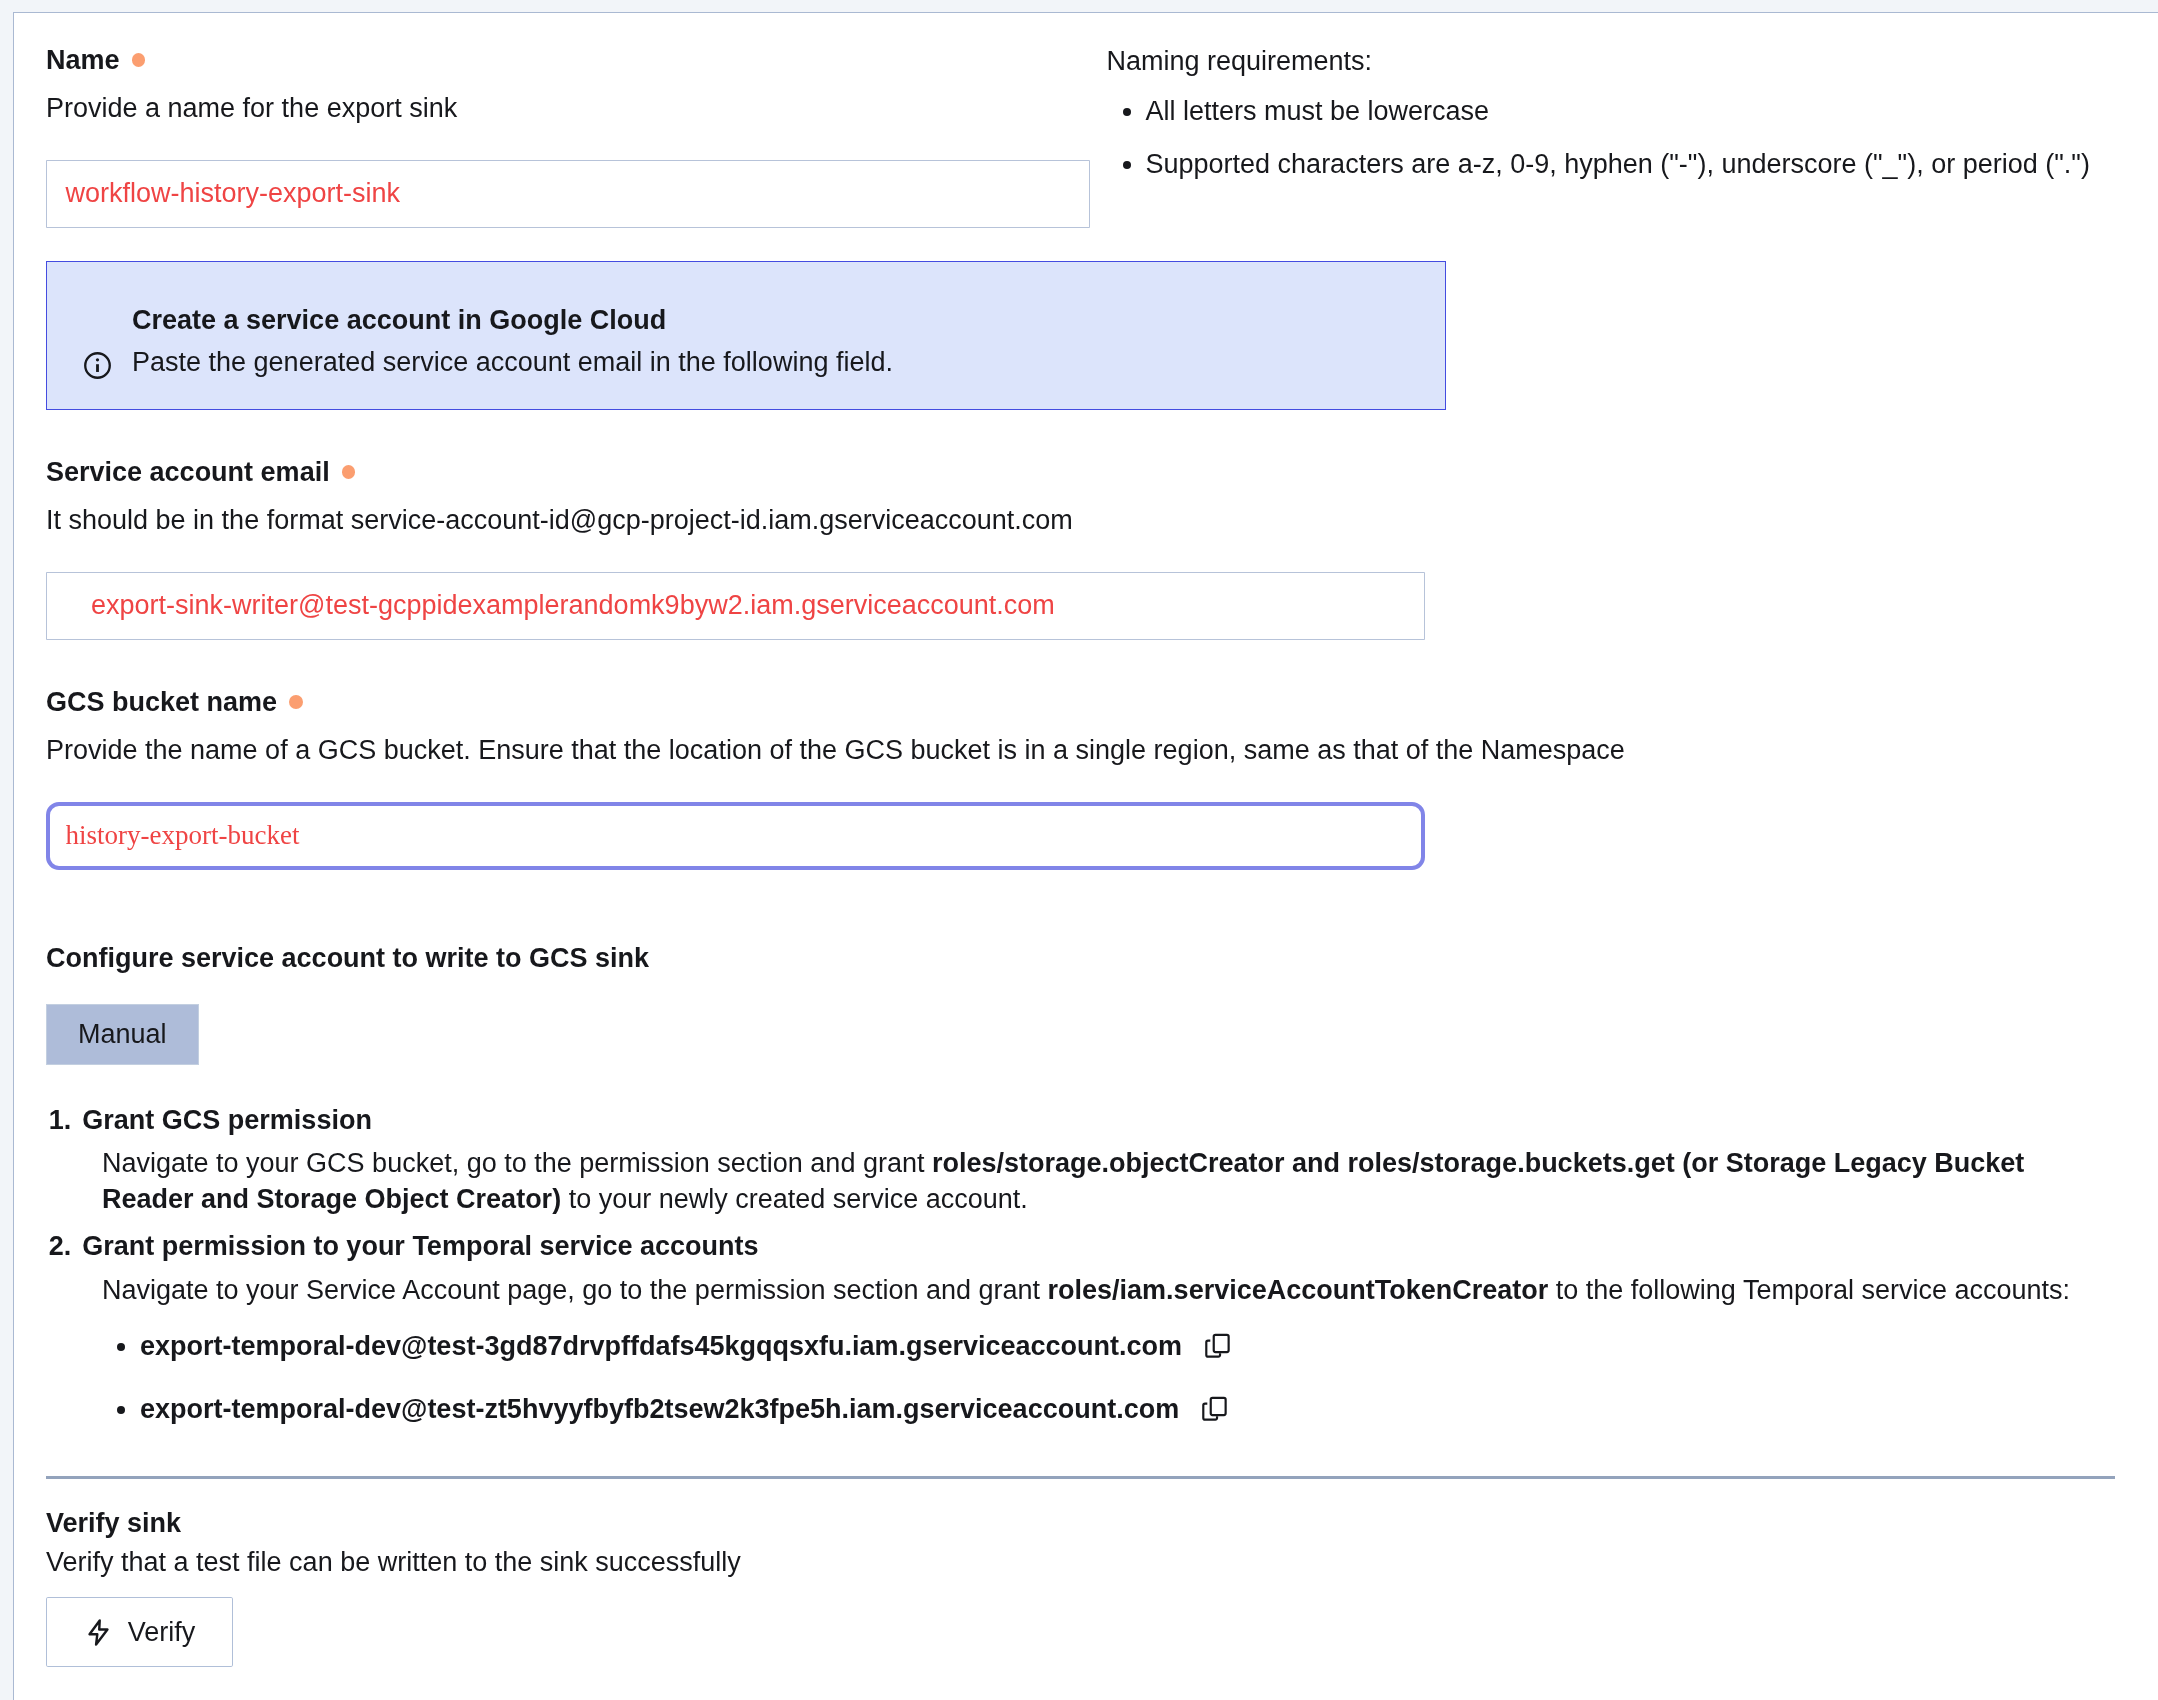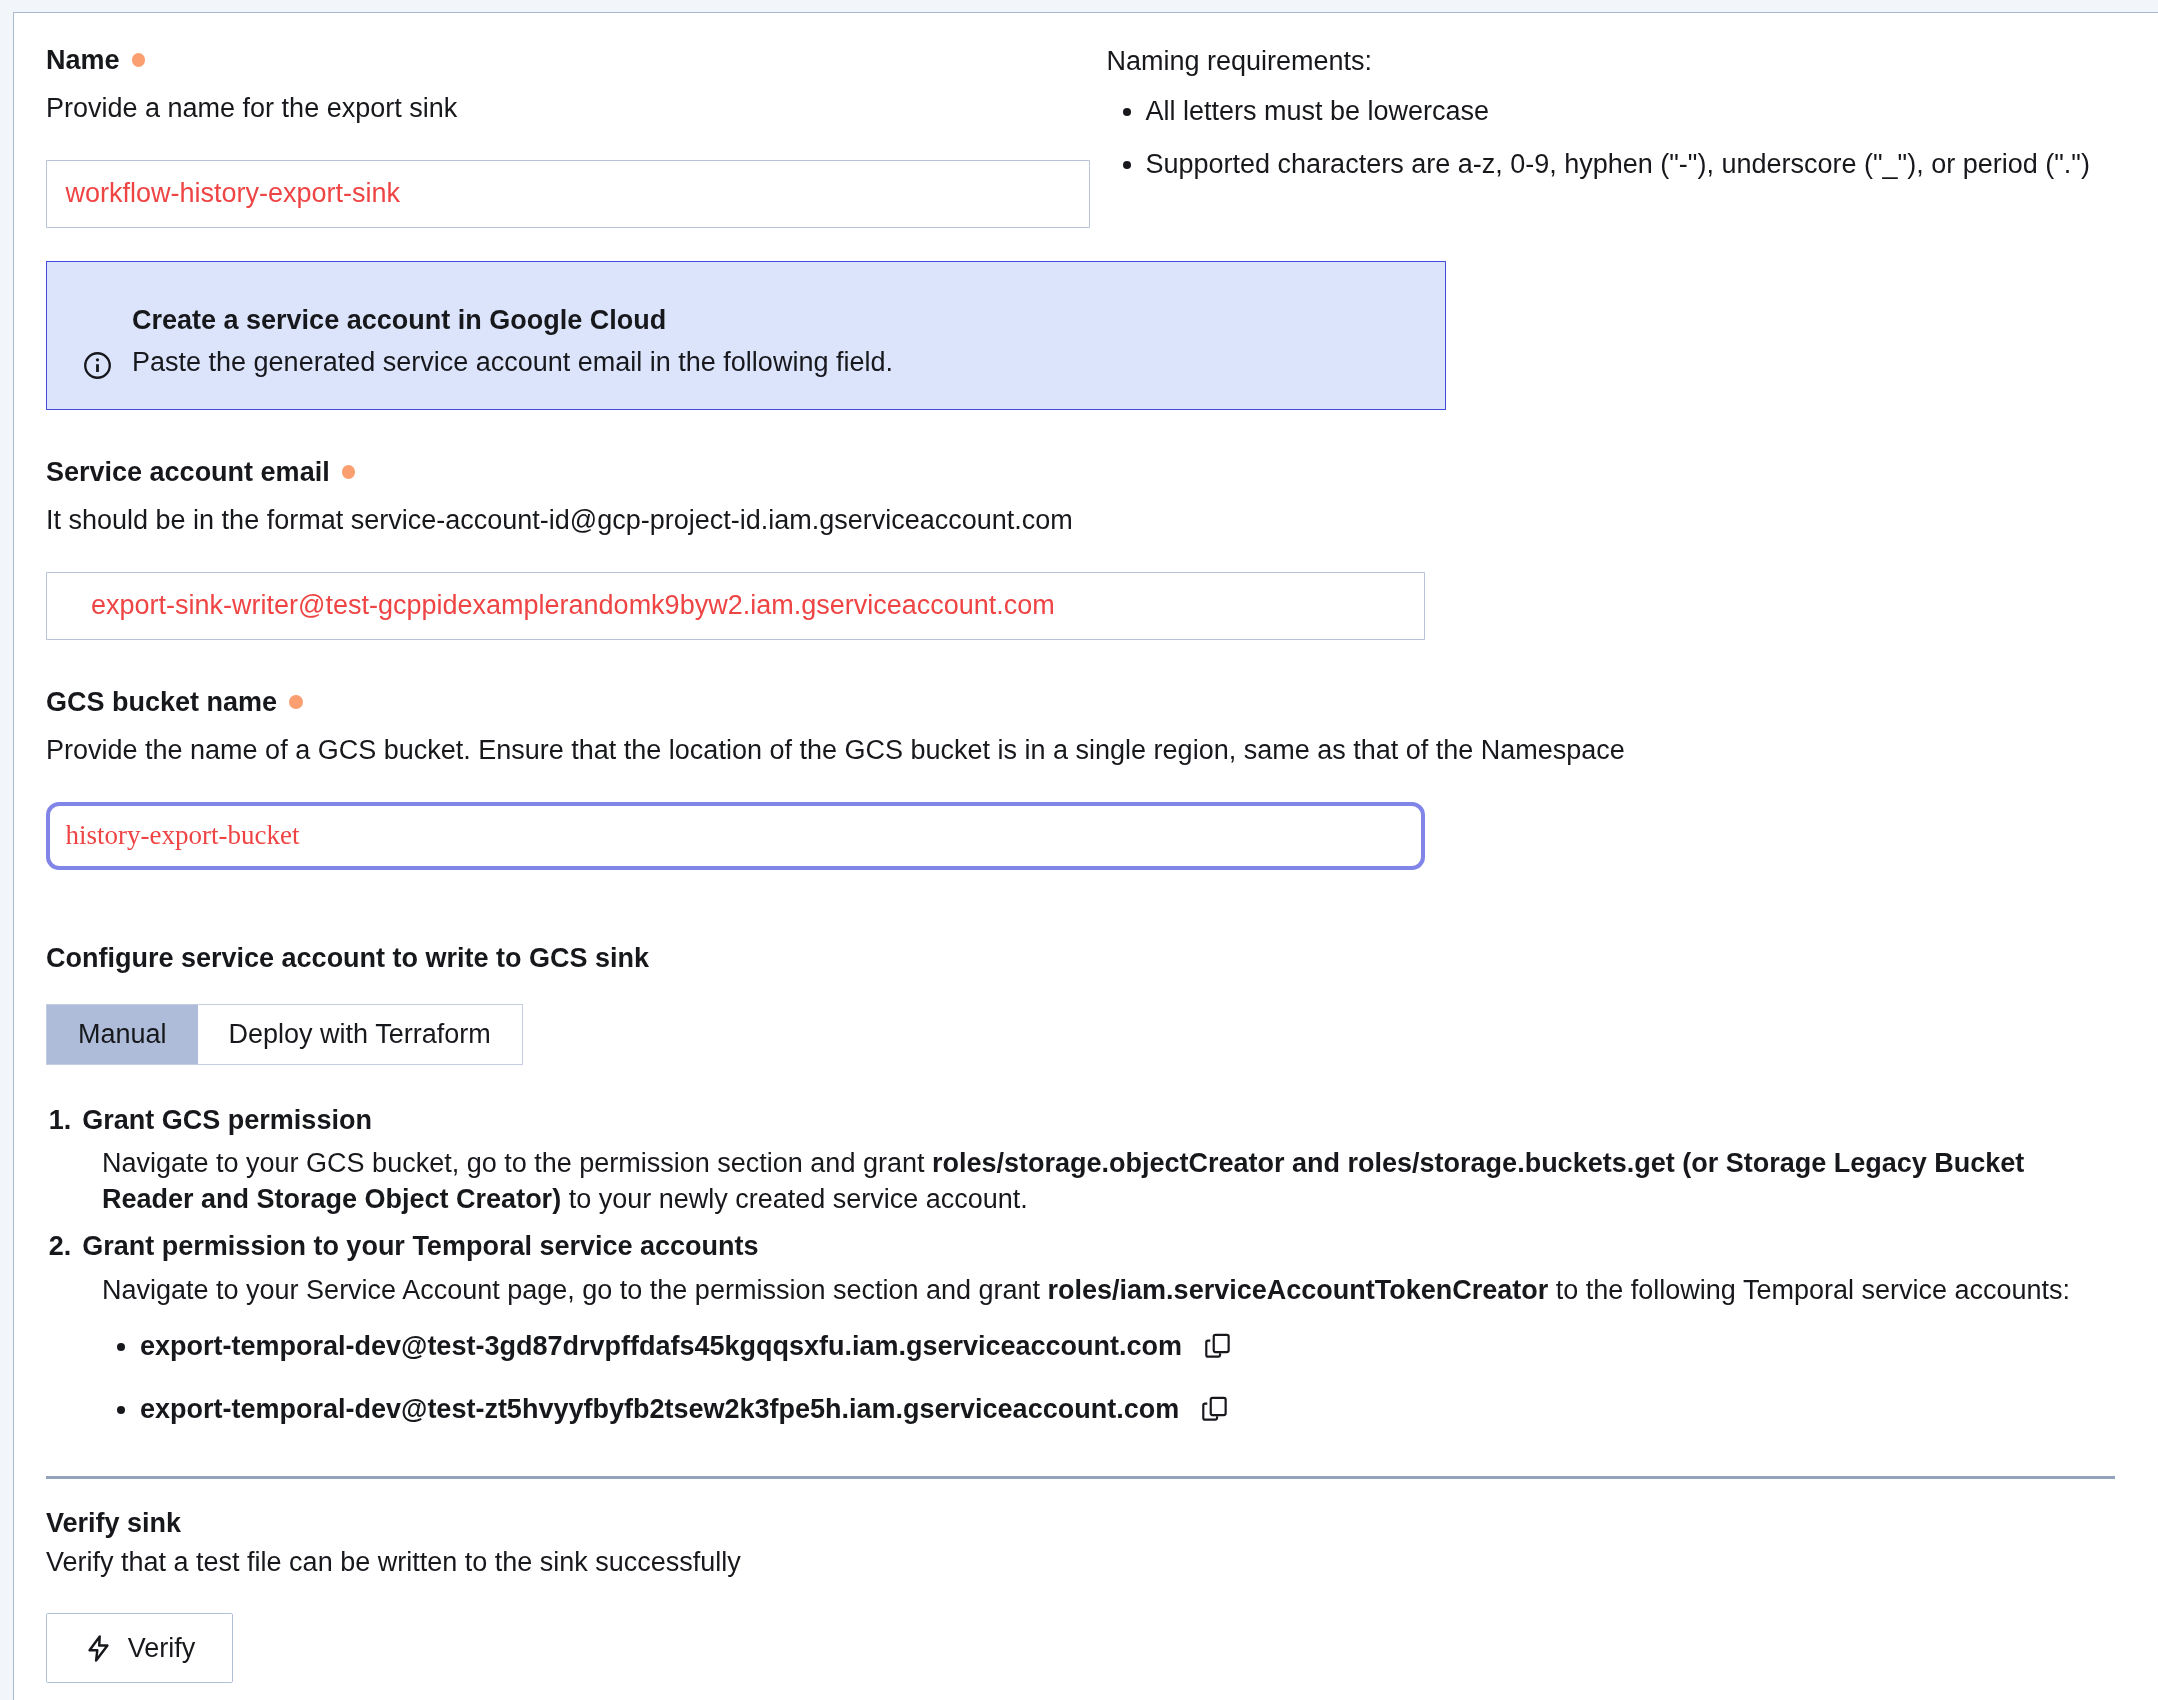--- a/index.html
+++ b/index.html
@@ -123,21 +123,21 @@
   .divider {
     margin-top: 49px;
     margin-right: 18.4px;
     height: 3.7px;
     background: #93a3bc;
     border: none;
   }
   .verify-heading { font-weight: 700; margin-top: 26px; }
   .verify-helper { margin-top: 1.8px; }
   .verify-btn {
-    margin-top: 32px;
+    margin-top: 16px;
     display: inline-flex;
     align-items: center;
     justify-content: center;
     height: 70px;
     padding: 0 37px;
     background: #fff;
     border: 0.9px solid #b0bfd8;
     border-radius: 1.8px;
     font-family: "Liberation Sans", sans-serif;
     font-size: 27px;
@@ -205,21 +205,20 @@
       </div>
       <div class="field-helper">Provide the name of a GCS bucket. Ensure that the location of the GCS bucket is in a single region, same as that of the Namespace</div>
       <input class="text-input wide focused" type="text" value="history-export-bucket" style="">
     </div>
 
     
     <div class="configure-heading">Configure service account to write to GCS sink</div>
 
     <div class="tab-group">
       <div class="tab active">Manual</div>
-      <div class="tab">Deploy with Terraform</div>
     </div>
 
     <div class="steps">
       <div class="step">
         <div class="step-head">
           <span class="step-num">1.</span>
           <span>Grant GCS permission</span>
         </div>
         <div class="step-body">
           <span>Navigate to your GCS bucket, go to the permission section and grant </span><strong>roles/storage.objectCreator and roles/storage.buckets.get (or Storage Legacy Bucket Reader and Storage Object Creator)</strong><span> to your newly created service account.</span>

